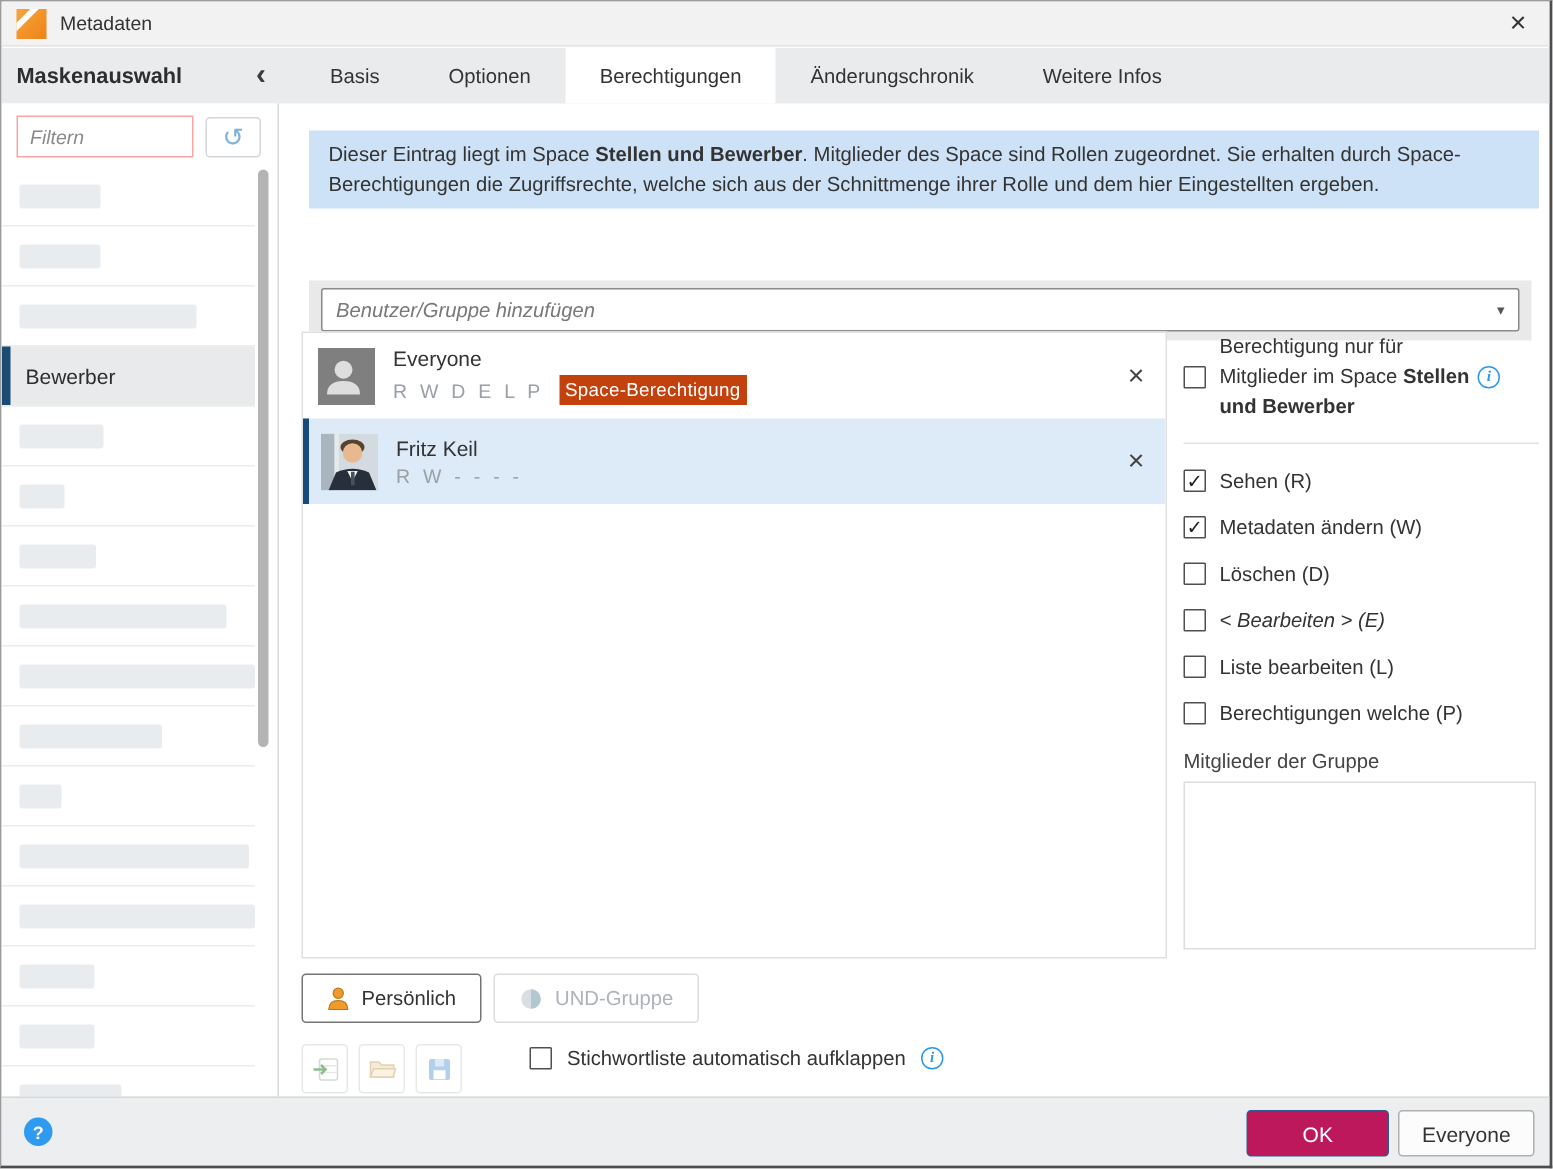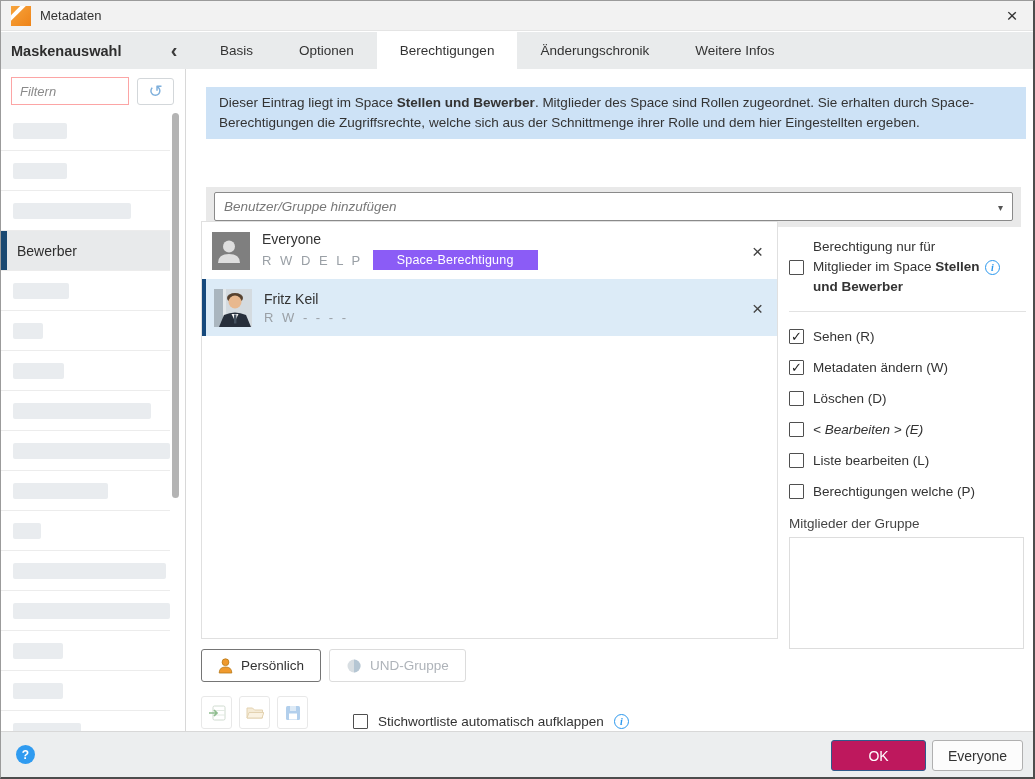--- a/index.html
+++ b/index.html
@@ -47,44 +47,44 @@
   
   .members-panel { position:absolute; left:200px; top:220px; width:577px; height:418px; background:#fff; border:1px solid #e0e0e0; overflow:hidden; }
   .member-row { position:relative; height:57px; display:flex; align-items:center; padding-left:10px; }
   .member-row.selected { background:#dcebf7; padding-left:12px; }
   .member-row.selected::before { content:""; position:absolute; left:0; top:0; bottom:0; width:4px; background:#16497c; }
   .avatar { width:38px; height:38px; flex:0 0 38px; overflow:hidden; }
   .member-info { margin-left:12px; display:flex; flex-direction:column; justify-content:center; gap:3px; }
   .member-name { font-size:14px; color:#333; }
   .member-perm-line { display:flex; align-items:center; gap:10px; }
   .member-perms { font-size:13px; color:#9aa0a6; letter-spacing:2.5px; white-space:pre; }
-  .member-badge { background:#8b5cf6; color:#fff; font-size:12.5px; padding:3px 24px; letter-spacing:.2px; }
+  .member-badge { background:#c2410c; color:#fff; font-size:12.5px; padding:3px 4px; letter-spacing:.2px; }
   .member-remove { position:absolute; right:14px; top:50%; transform:translateY(-50%); font-size:19px; color:#444; cursor:pointer; line-height:1; }
   
   .right-panel { position:absolute; left:788px; top:220px; width:237px; }
-  .scope-row { display:flex; align-items:center; margin-top:16px; }
+  .scope-row { display:flex; align-items:center; margin-top:0; }
   .cbx { width:15px; height:15px; border:1px solid #4f4f4f; background:#fff; flex:0 0 15px; display:flex; align-items:center; justify-content:center; font-size:13px; font-weight:bold; color:#1c1c1c; cursor:pointer; border-radius:1px; }
   .cbx .mark { visibility:hidden; line-height:1; }
   .cbx.checked .mark { visibility:visible; }
   .scope-label { margin-left:9px; width:168px; font-size:13.5px; color:#333; line-height:20px; }
   .info-icon { width:15px; height:15px; border:1.5px solid #2b98ee; border-radius:50%; color:#2b98ee; font-size:10px; font-style:italic; font-family:"Liberation Serif","DejaVu Serif",serif; display:inline-flex; align-items:center; justify-content:center; flex:0 0 15px; font-weight:bold; }
   .scope-row .info-icon { margin-left:4px; }
   .rp-divider { border-top:1px solid #e2e2e2; margin:14px 0 9px; }
   .perm-row { height:31px; display:flex; align-items:center; }
   .perm-row .lbl { margin-left:9px; font-size:13.5px; color:#333; }
   .perm-row .lbl.italic { font-style:italic; }
   .group-label { margin-top:9px; font-size:13.5px; color:#444; }
   .group-box { margin-top:6px; width:235px; height:112px; border:1px solid #ddd; background:#fff; }
   
   .type-buttons { position:absolute; left:200px; top:648px; display:flex; gap:8px; }
   .btn-personal { display:inline-flex; align-items:center; gap:8px; height:33px; padding:0 16px; border:1px solid #757575; border-radius:3px; background:#fff; font-size:13.5px; color:#333; cursor:pointer; font-family:inherit;text-align:center; }
   .btn-andgroup { display:inline-flex; align-items:center; gap:8px; height:33px; padding:0 16px; border:1px solid #dcdcdc; border-radius:3px; background:#fff; font-size:13.5px; color:#aeb3b9; cursor:default; font-family:inherit; }
   .icon-toolbar { position:absolute; left:200px; top:695px; display:flex; gap:7px; }
   .tool-btn { width:31px; height:33px; border:1px solid #e3e3e3; border-radius:3px; background:#fff; display:flex; align-items:center; justify-content:center; opacity:.8; cursor:default; }
-  .keyword-row { position:absolute; left:352px; top:697px; height:31px; display:flex; align-items:flex-end; gap:10px; }
+  .keyword-row { position:absolute; left:352px; top:697px; height:31px; display:flex; align-items:flex-start; gap:10px; }
   .keyword-label { font-size:13.5px; color:#333; }
   
   .footer { position:absolute; left:0; bottom:0; right:0; height:46px; background:#eceeef; border-top:1px solid #d8d8d8; }
   .help-circle { position:absolute; left:15px; top:13px; width:19px; height:19px; border-radius:50%; background:#2f9bf0; color:#fff; font-size:12px; font-weight:bold; display:flex; align-items:center; justify-content:center; cursor:pointer; }
   .btn-ok { position:absolute; left:830px; top:8px; width:95px; height:31px; background:#be185d; border:1px solid #2f5a8b; border-radius:3px; color:#fff; font-size:14px; cursor:pointer; font-family:inherit; }
   .btn-cancel { position:absolute; left:931px; top:8px; width:91px; height:31px; background:#fcfcfc; border:1px solid #b0b0b0; border-radius:3px; color:#333; font-size:14px; cursor:pointer; font-family:inherit; }
   b { font-weight:bold; }
 </style>
 </head>
 <body>

